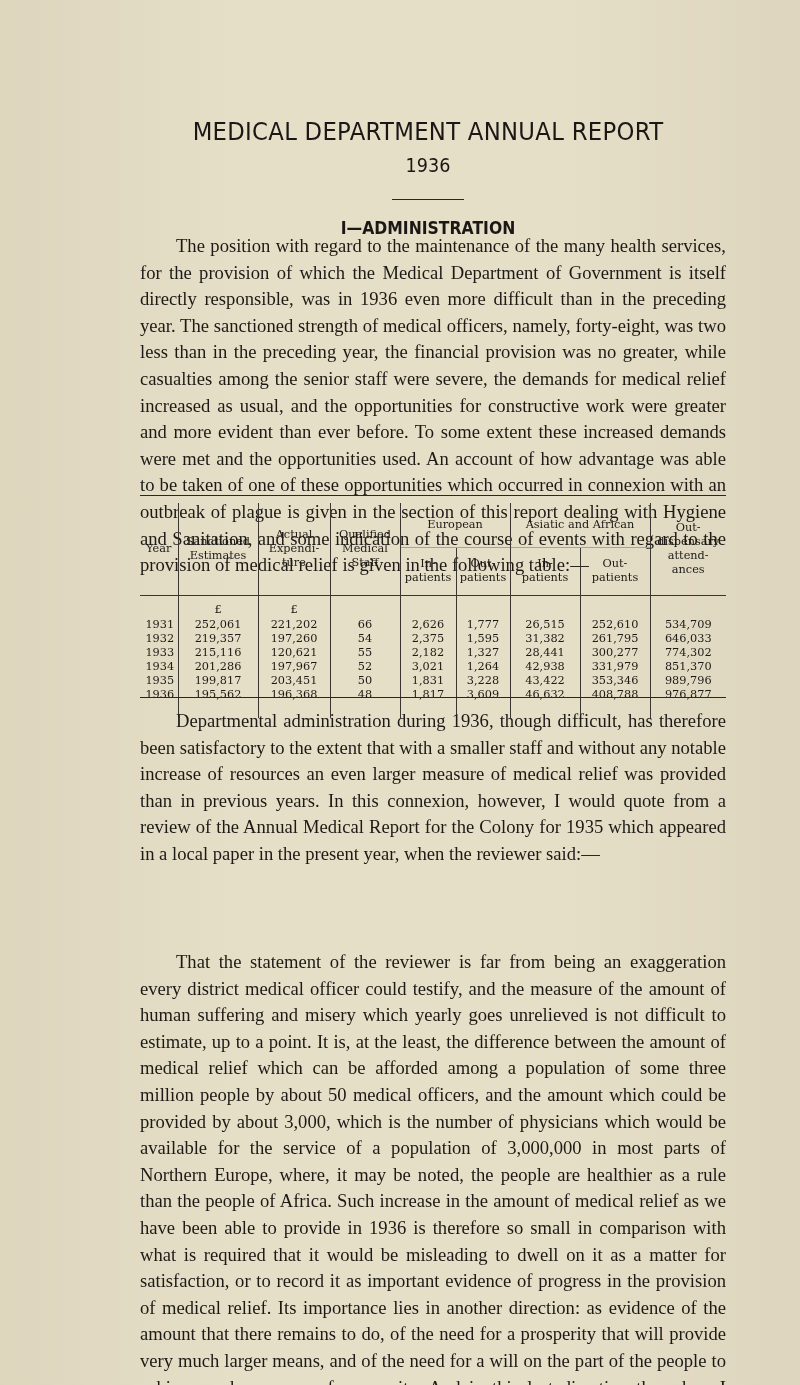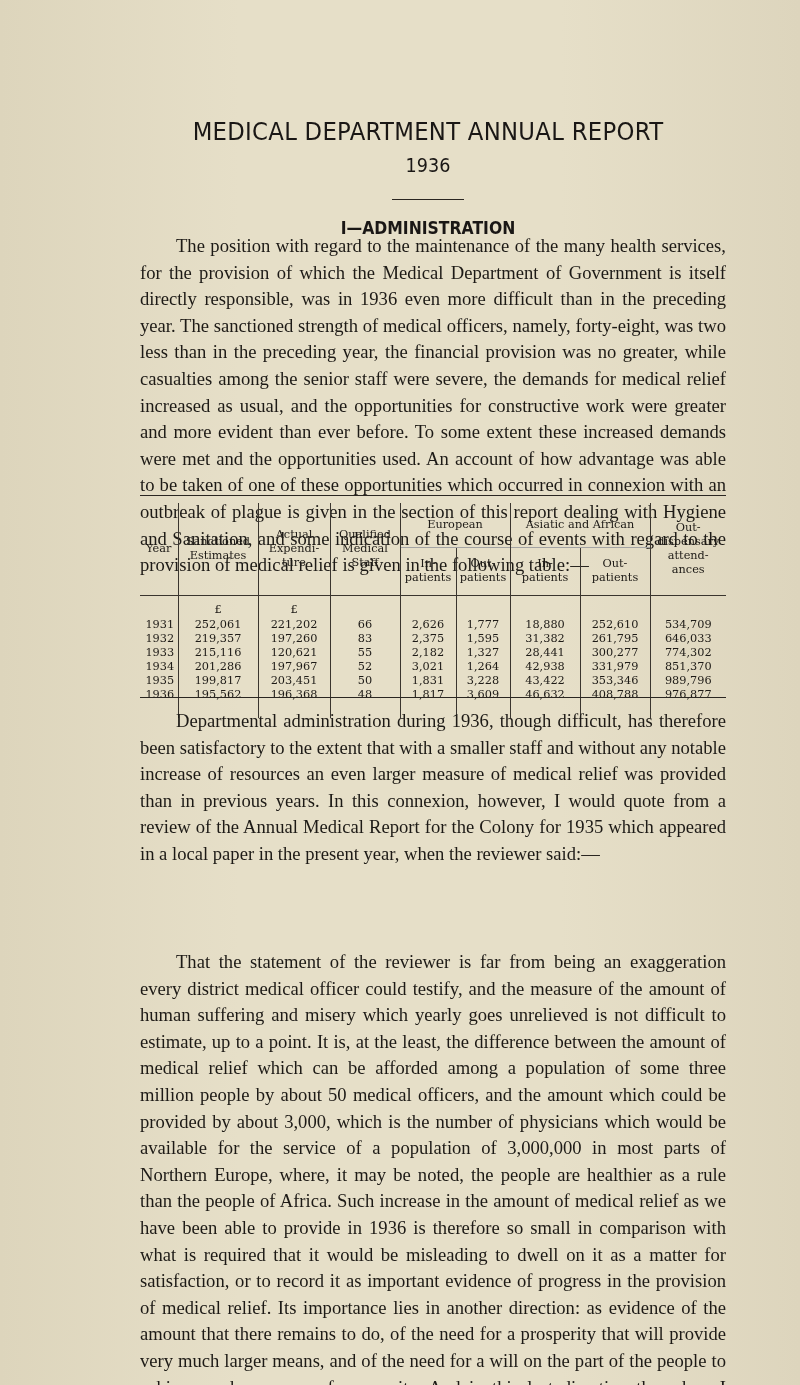--- a/index.html
+++ b/index.html
@@ -130,29 +130,29 @@
             <td class="num vl"></td>
             <td class="num vl"></td>
         </tr>
         <tr>
           <td class="num year-col">1931</td>
           <td class="num vl">252,061</td>
           <td class="num vl">221,202</td>
           <td class="num vl">66</td>
           <td class="num vl">2,626</td>
           <td class="num vl">1,777</td>
-          <td class="num vl">18,880</td>
+          <td class="num vl">26,515</td>
           <td class="num vl">252,610</td>
           <td class="num vl">534,709</td>
         </tr>
         <tr>
           <td class="num year-col">1932</td>
           <td class="num vl">219,357</td>
           <td class="num vl">197,260</td>
-          <td class="num vl">83</td>
+          <td class="num vl">54</td>
           <td class="num vl">2,375</td>
           <td class="num vl">1,595</td>
           <td class="num vl">31,382</td>
           <td class="num vl">261,795</td>
           <td class="num vl">646,033</td>
         </tr>
         <tr>
           <td class="num year-col">1933</td>
           <td class="num vl">215,116</td>
           <td class="num vl">120,621</td>

